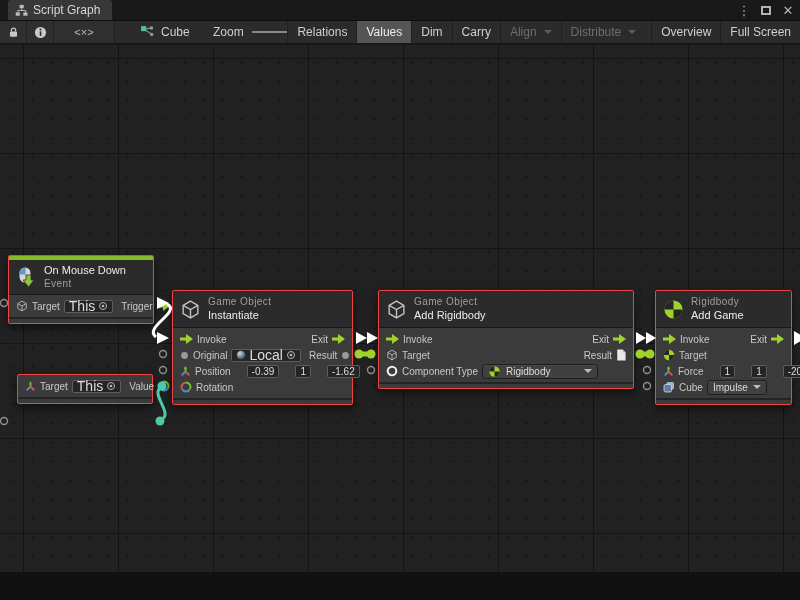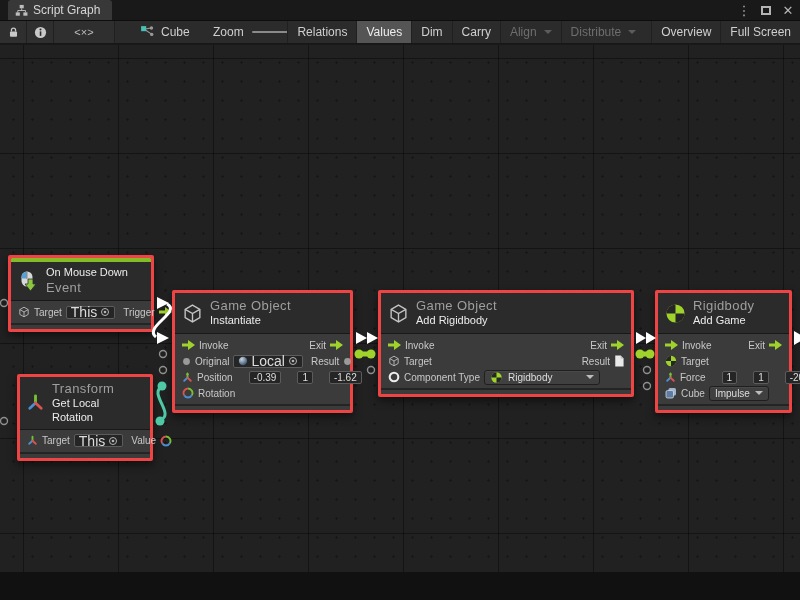--- a/index.html
+++ b/index.html
@@ -34,26 +34,26 @@
   
   .canvas { position:absolute; left:0; top:45px; width:800px; height:555px; background-color:#212121;
     background-image:
       linear-gradient(to right, rgba(0,0,0,0.38) 1px, transparent 1px),
       linear-gradient(to bottom, rgba(0,0,0,0.38) 1px, transparent 1px),
       radial-gradient(circle, rgba(0,0,0,0.30) 1px, transparent 1.4px);
     background-size: 95px 95px, 95px 95px, 19px 19px;
     background-position: 23px 0px, 0px 13px, 4px 8px; }
 
   
-  .node { position:absolute; background:#3b3b3b; border:3px solid #ef4444; border-radius:2px;
+  .node { position:absolute; background:#3b3b3b; border:1px solid #ef4444; border-radius:2px;
           box-shadow:0 4px 8px rgba(0,0,0,0.5); color:#cccccc; font-size:10px; }
   .event-bar { height:4px; background:#84bc27; border-radius:1px 1px 0 0; }
   .node-header { background:#2b2b2b; display:flex; align-items:center; gap:7px; padding:5px 10px 5px 7px; border-bottom:1px solid #181818; }
   .nh-text { display:flex; flex-direction:column; line-height:1.25; }
-  .nh-cat { font-size:13px; color:#9f9f9f; letter-spacing:0.4px; }
+  .nh-cat { font-size:10px; color:#9f9f9f; letter-spacing:0.4px; }
   .nh-title { font-size:11px; color:#ececec; }
   .node-body { padding:3px 0 3px; }
   .prow { display:flex; align-items:center; height:16px; padding:0 7px; gap:4px; white-space:nowrap; }
   .sp { flex:1; }
   .plabel { color:#c8c8c8; }
   .node-footer { height:6px; background:#3b3b3b; border-top:2px solid #242424; border-radius:0 0 2px 2px; }
 
   .chip { display:inline-flex; align-items:center; gap:3px; background:#252525; border:1px solid #5c5c5c;
           border-radius:2px; height:13px; padding:0 4px; color:#dddddd; font-size:14px; }
   .numchip { display:inline-flex; align-items:center; justify-content:center; background:#252525; border:1px solid #5c5c5c;
@@ -209,35 +209,20 @@
               <path d="M0 5 H7" stroke="#9fd32c" stroke-width="3"></path>
               <path d="M6 0 L13 5 L6 10 Z" fill="#9fd32c"></path>
             </svg>
         </span>
       </div>
     </div>
     <div class="node-footer"></div>
   </div>
 
   <div class="node" style="left:17px; top:374px; width:136px;">
-    <div class="node-header" style="padding:4px 8px 4px 6px">
-      <span class="icon">
-        <svg width="19" height="19" viewBox="0 0 20 20">
-            <g stroke-linecap="round" stroke-width="3" fill="none">
-              <path d="M10 10.5 V3" stroke="#77c131"></path>
-              <path d="M10 10.5 L4 16" stroke="#4a8fd3"></path>
-              <path d="M10 10.5 L16 16" stroke="#d9534f"></path>
-            </g>
-          </svg>
-      </span>
-      <span class="nh-text">
-        <span class="nh-cat">Transform</span>
-        <span class="nh-title">Get Local Rotation</span>
-      </span>
-    </div>
     <div class="node-body">
       <div class="prow">
         <span class="icon">
           <svg width="11" height="11" viewBox="0 0 20 20">
               <g stroke-linecap="round" stroke-width="3.4" fill="none">
                 <path d="M10 10.5 V3" stroke="#77c131"></path>
                 <path d="M10 10.5 L4 16" stroke="#4a8fd3"></path>
                 <path d="M10 10.5 L16 16" stroke="#d9534f"></path>
               </g>
             </svg>

